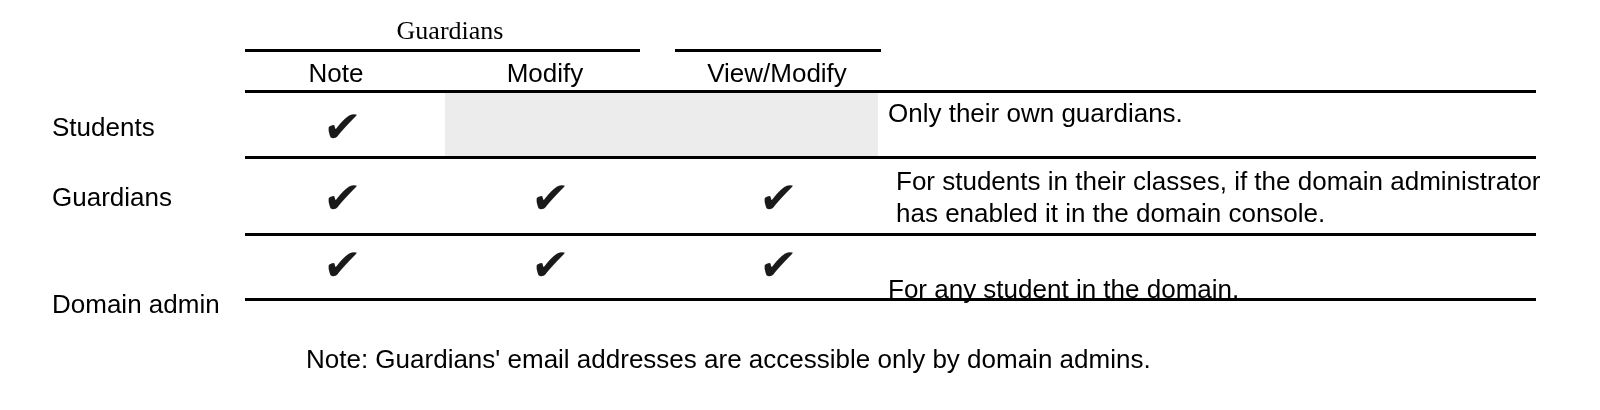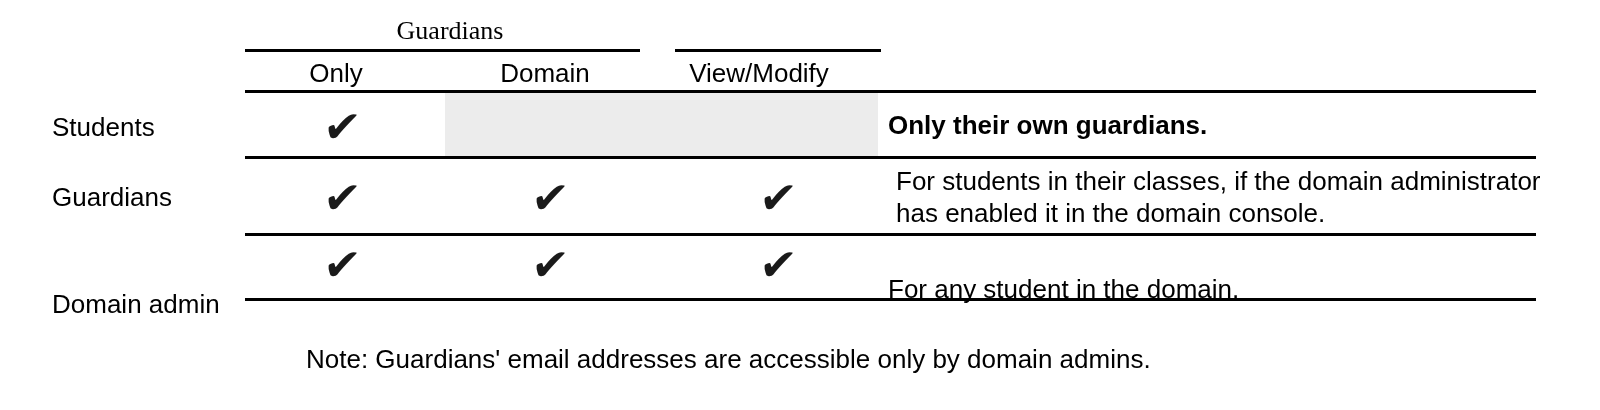--- a/index.html
+++ b/index.html
@@ -58,31 +58,31 @@
 </head>
 <body>
 
 <div class="canvas">
 
   <div class="txt ctr" style="left:450px; top:15px;font-family:Liberation Serif, serif;">Guardians</div>
 
   <div class="rule" style="left:245px; top:49px; width:395px;"></div>
   <div class="rule" style="left:675px; top:49px; width:206px;"></div>
 
-  <div class="txt ctr" style="left:336px; top:57px;">Only</div>
-  <div class="txt ctr" style="left:545px; top:57px;">Domain</div>
-  <div class="txt ctr" style="left:759px; top:57px;">View/Modify</div>
+  <div class="txt ctr" style="left:336px; top:57px;">Note</div>
+  <div class="txt ctr" style="left:545px; top:57px;">Modify</div>
+  <div class="txt ctr" style="left:777px; top:57px;">View/Modify</div>
 
   <div class="rule" style="left:245px; top:90px; width:1291px;"></div>
 
   <div class="shaded" style="left:445px; top:93px; width:433px; height:63px;"></div>
 
   <div class="txt" style="left:52px; top:111px;">Students</div>
   <div class="check" style="left:307px; top:100px;">✔</div>
-  <div class="txt note" style="left:888px; top:109px;font-weight:bold;">Only their own guardians.</div>
+  <div class="txt note" style="left:888px; top:97px;">Only their own guardians.</div>
 
   <div class="rule" style="left:245px; top:156px; width:1291px;"></div>
 
   <div class="txt" style="left:52px; top:181px;">Guardians</div>
   <div class="check" style="left:307px; top:171px;">✔</div>
   <div class="check" style="left:515px; top:171px;">✔</div>
   <div class="check" style="left:743px; top:171px;">✔</div>
   <div class="note wrapnote" style="left:896px; top:165px;">For students in their classes, if the domain administrator has enabled it in the domain console.</div>
 
   <div class="rule" style="left:245px; top:233px; width:1291px;"></div>

